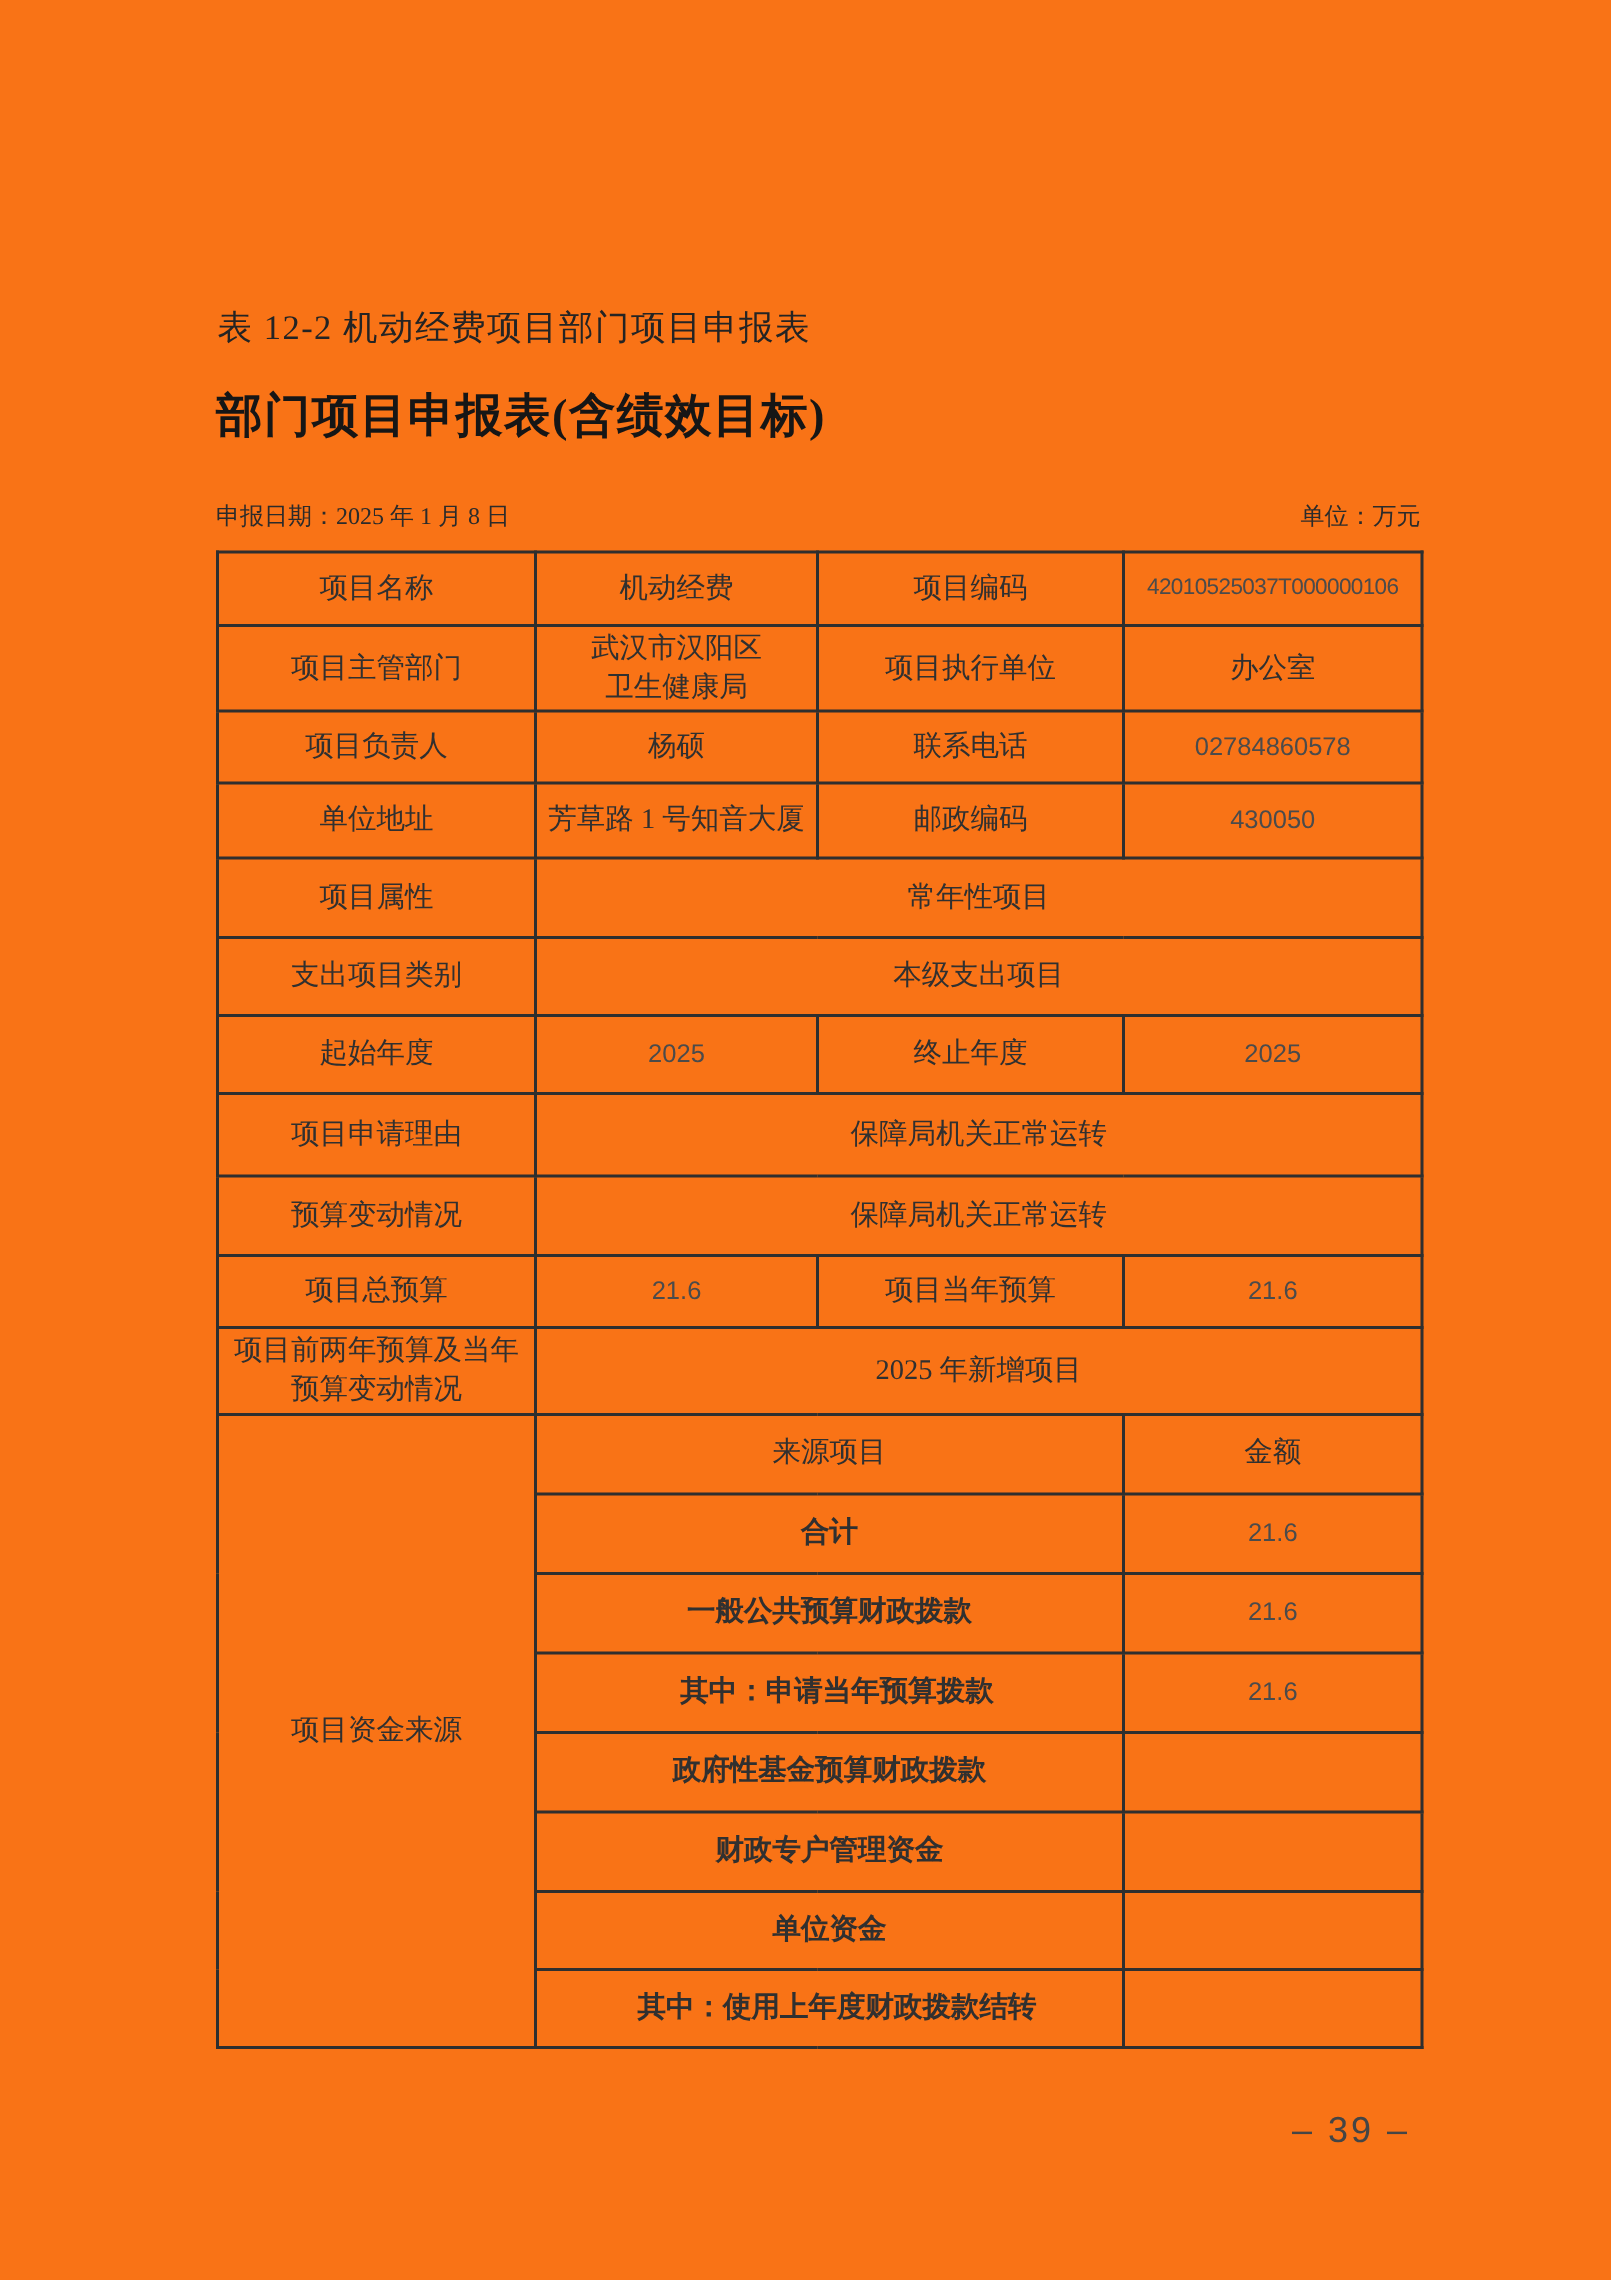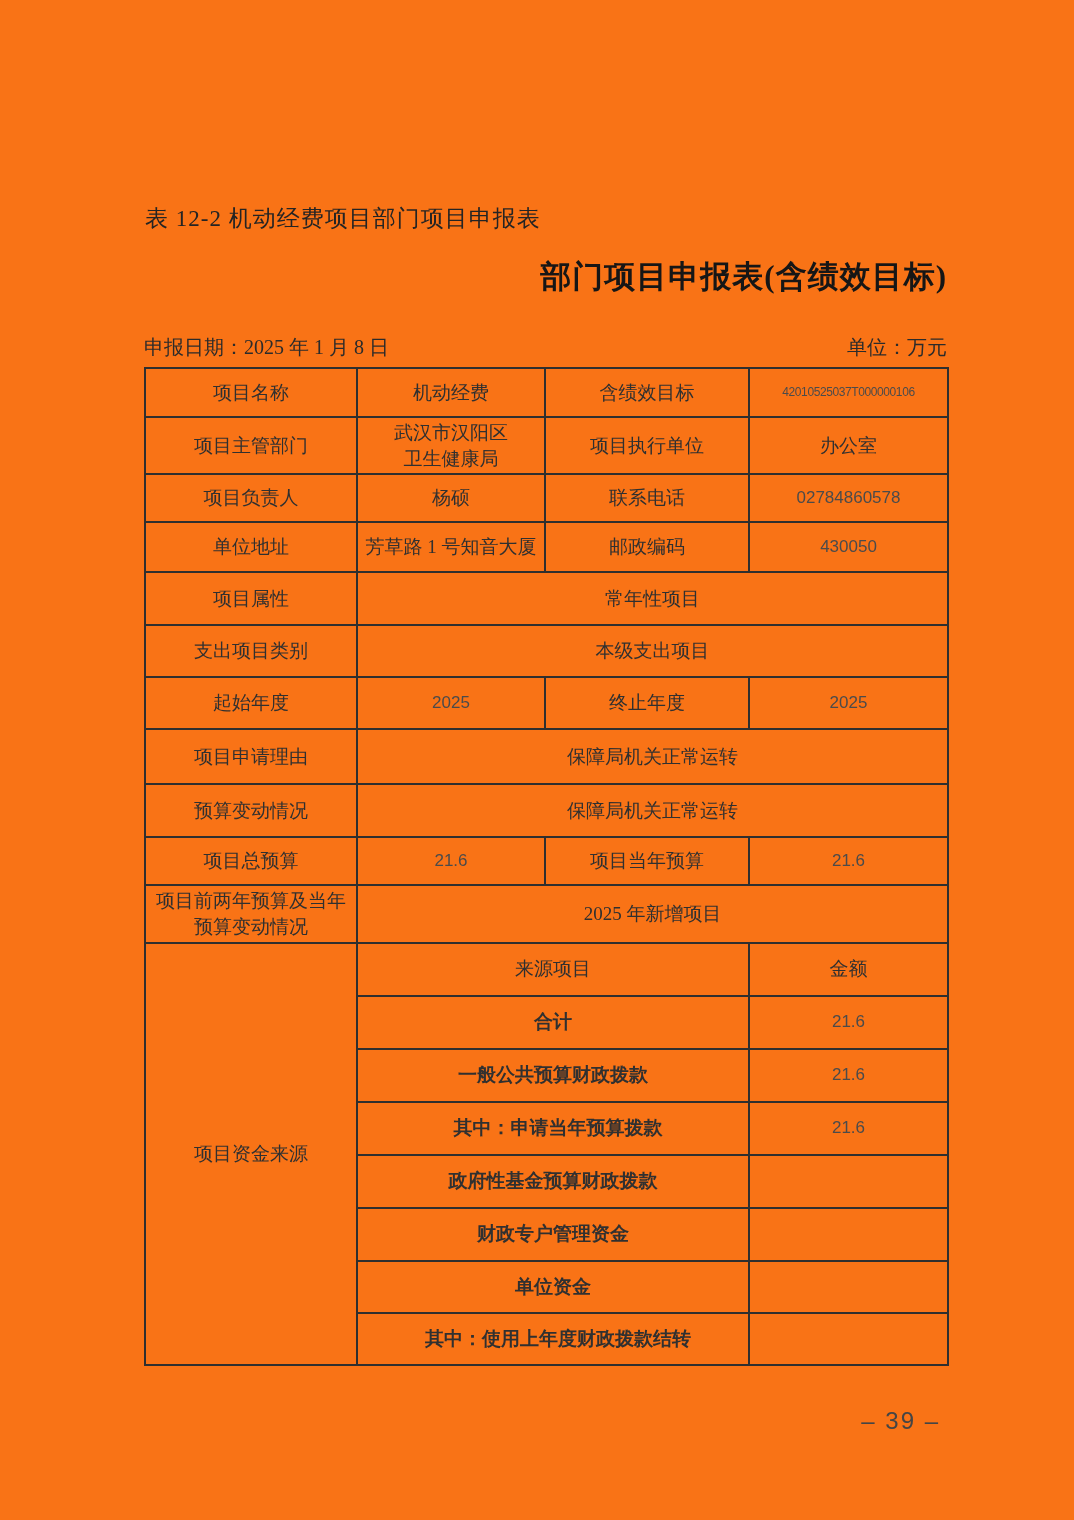--- a/index.html
+++ b/index.html
@@ -24,35 +24,35 @@
     letter-spacing: 1px;
     color: #242424;
     white-space: nowrap;
   }
   .title {
     position: absolute;
     left: 144px;
     top: 256px;
     width: 803px;
     margin: 0;
-    text-align: right;
+    text-align: left;
     font-size: 31px;
     font-weight: bold;
     letter-spacing: 1px;
     color: #161616;
   }
   .meta-row {
     position: absolute;
     left: 144px;
     top: 334px;
     width: 803px;
     display: flex;
     justify-content: space-between;
     align-items: baseline;
-    font-size: 20px;
+    font-size: 16px;
     color: #2b2b2b;
   }
   table.form-table {
     position: absolute;
     left: 144px;
     top: 367px;
     width: 803px;
     border-collapse: collapse;
     table-layout: fixed;
     font-size: 19px;
@@ -77,21 +77,21 @@
   td.amount {
     text-align: right;
     padding-right: 6px;
   }
   .num {
     font-family: "Liberation Sans", "DejaVu Sans", sans-serif;
     font-size: 17px;
     color: #4b4b4b;
   }
   .code {
-    font-size: 12px;
+    font-size: 15px;
     letter-spacing: -0.4px;
     white-space: nowrap;
   }
   .two-line span { display: block; }
   .pageno {
     position: absolute;
     top: 1407px;
     right: 134px;
     font-size: 24px;
     letter-spacing: 2px;
@@ -119,21 +119,21 @@
       <col style="width:212px">
       <col style="width:188px">
       <col style="width:204px">
       <col style="width:199px">
     </colgroup>
 
     <tbody>
         <tr style="height:49px">
       <td>项目名称</td>
       <td>机动经费</td>
-      <td>含绩效目标</td>
+      <td>项目编码</td>
       <td class="num code">42010525037T000000106</td>
     </tr>
 
     <tr style="height:56px">
       <td>项目主管部门</td>
       <td class="two-line">
         <span>武汉市汉阳区</span>
         <span>卫生健康局</span>
       </td>
       <td>项目执行单位</td>

